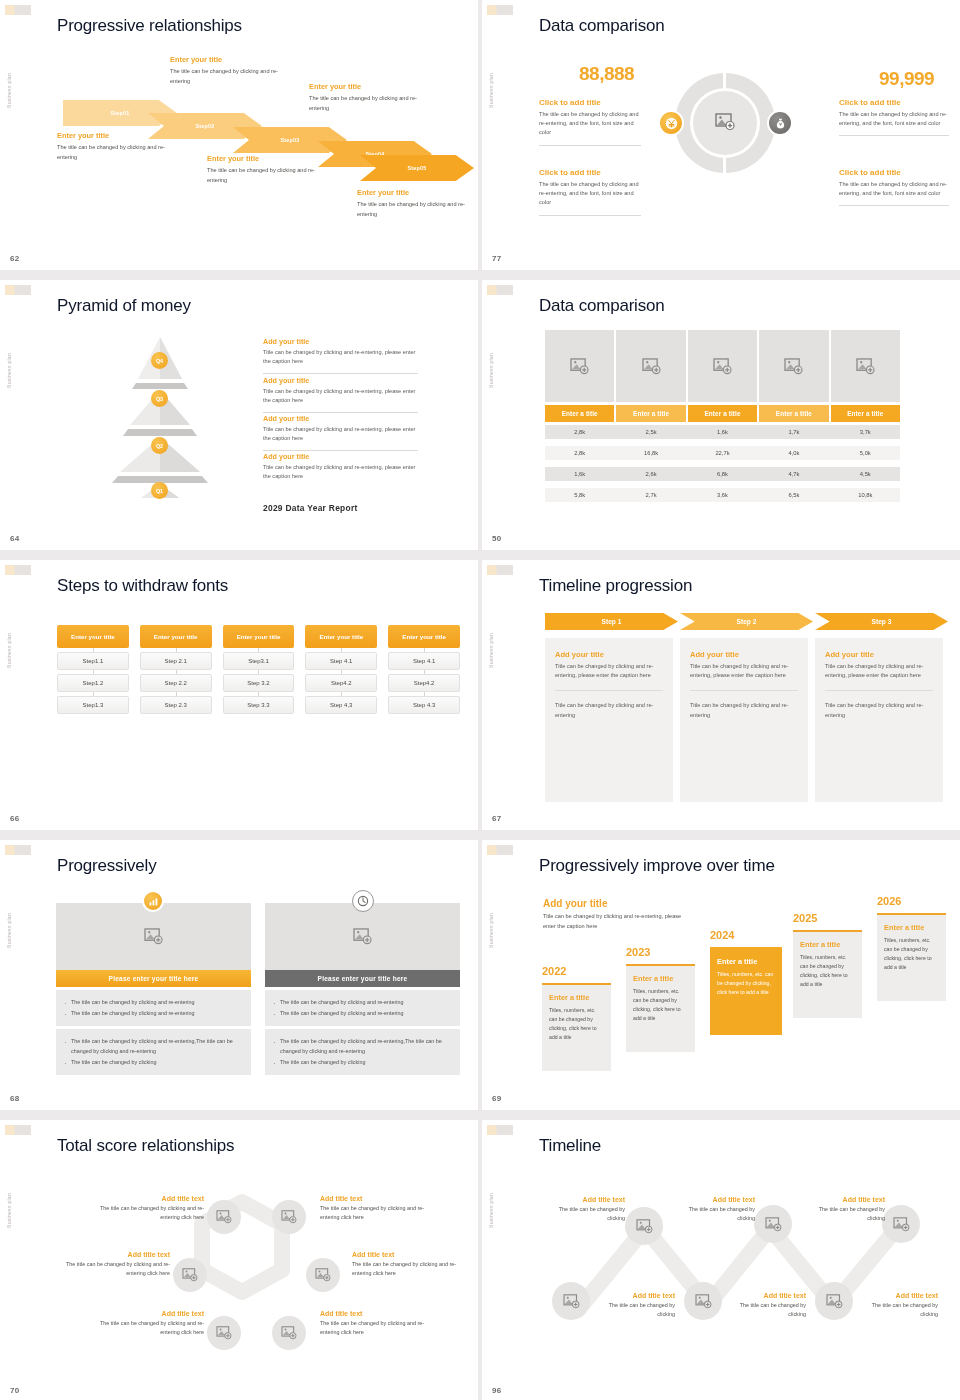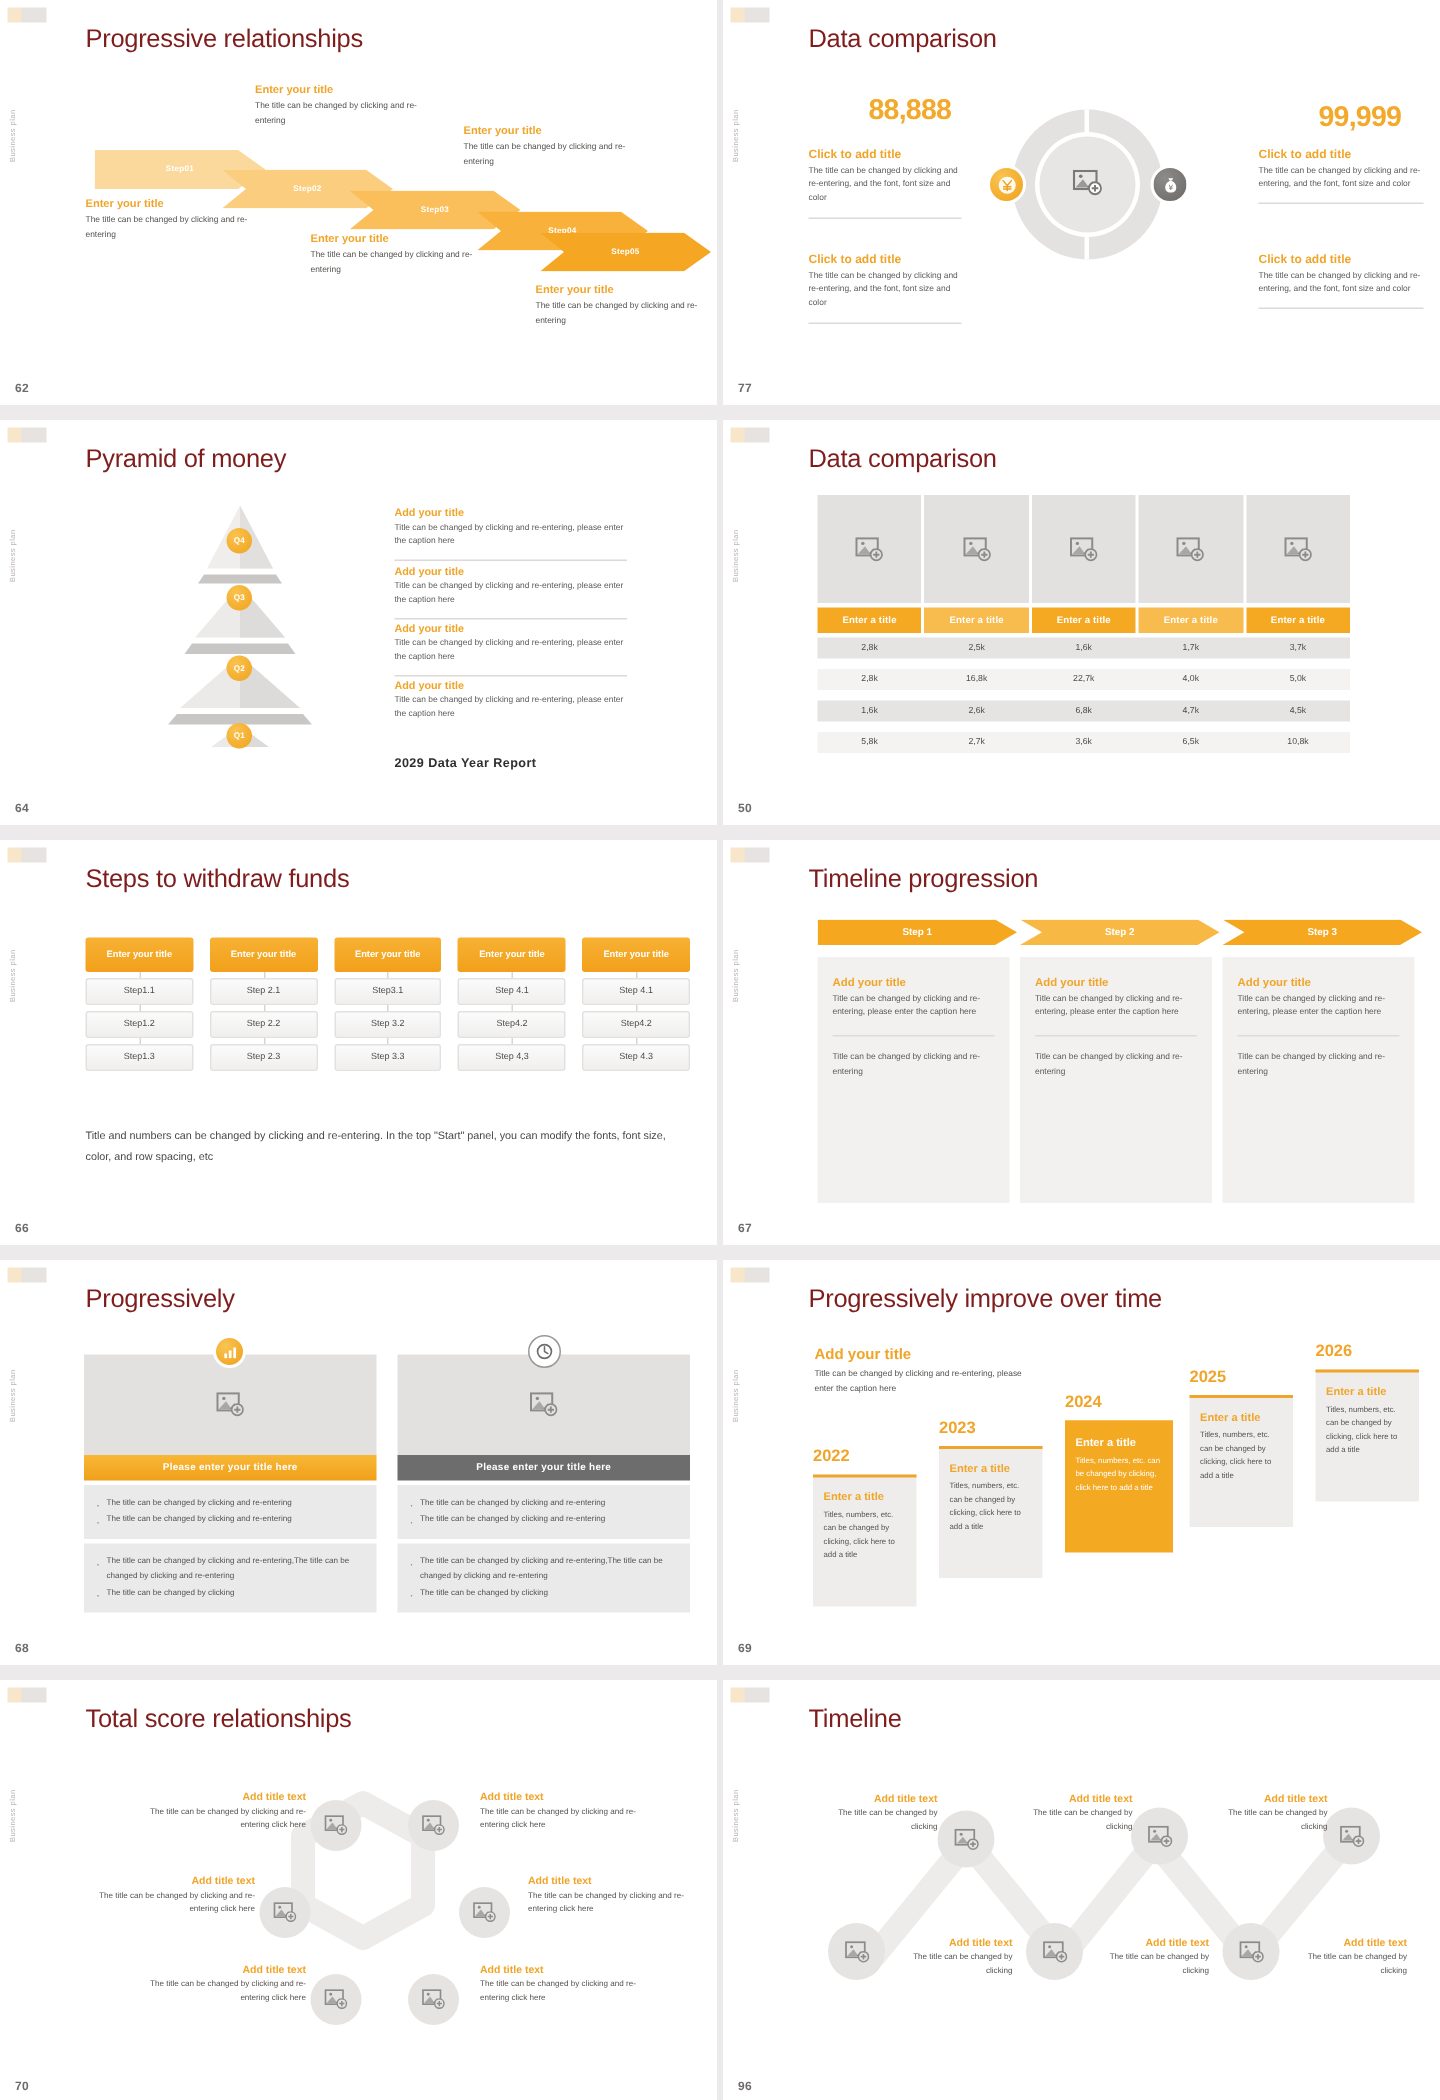--- a/index.html
+++ b/index.html
@@ -17,21 +17,21 @@
 
   .logo { position:absolute; left:5px; top:5px; width:26px; height:10px;
           background:linear-gradient(90deg,#f5deb9 0 9px,#ded9d6 10px 26px);
           opacity:.75; }
   .vlabel { position:absolute; left:6px; top:108px; font-size:5px; color:#b9b4b2;
             letter-spacing:.3px; transform:rotate(-90deg); transform-origin:left top;
             white-space:nowrap; }
   .pnum { position:absolute; left:10px; bottom:7px; font-size:8px; color:#6d6a69;
           font-weight:700; letter-spacing:.3px; }
   .stitle { position:absolute; left:57px; top:16px; font-size:17px; font-weight:400;
-            color:#7f1d1d; letter-spacing:-.2px; }
+            color:#0f172a; letter-spacing:-.2px; }
   .body-s { font-size:5.6px; line-height:1.65; color:#5d5b5a; }
   .ttl-s { font-size:7.2px; font-weight:700; color:#f0a52a; }
   .arrow { position:absolute; height:26px; display:block; }
   .arrow span { position:absolute; left:50%; top:50%; transform:translate(-50%,-50%);
                 color:#fff; font-size:5.4px; font-weight:700; letter-spacing:.2px;
                 white-space:nowrap; }
   .blk { position:absolute; width:120px; }
   .blk .h { font-size:7.4px; font-weight:700; color:#f0a52a; margin-bottom:3px; }
   .blk .p { font-size:5.6px; line-height:1.75; color:#55534f; }
 
@@ -368,21 +368,21 @@
       <div class="dcell">6,5k</div>
       <div class="dcell">10,8k</div>
     </div>
 
     <div class="pnum">50</div>
   </div>
 
   <div class="slide">
     <div class="logo"></div>
     <div class="vlabel">Business plan</div>
-    <div class="stitle">Steps to withdraw funds</div>
+    <div class="stitle">Steps to withdraw fonts</div>
 
     <div style="position:absolute;left:57px;top:65px;width:403px;display:grid;grid-template-columns:repeat(5,1fr);gap:11px;">
       <div>
         <div class="sbtn">Enter your title</div>
         <div class="conn"></div>
         <div class="scell">Step1.1</div>
         <div class="conn"></div>
         <div class="scell">Step1.2</div>
         <div class="conn"></div>
         <div class="scell">Step1.3</div>
@@ -418,21 +418,20 @@
         <div class="sbtn">Enter your title</div>
         <div class="conn"></div>
         <div class="scell">Step 4.1</div>
         <div class="conn"></div>
         <div class="scell">Step4.2</div>
         <div class="conn"></div>
         <div class="scell">Step 4.3</div>
       </div>
     </div>
 
-    <div style="position:absolute;left:57px;top:190px;width:403px;font-size:7.2px;line-height:2;color:#4b4947;">Title and numbers can be changed by clicking and re-entering. In the top "Start" panel, you can modify the fonts, font size, color, and row spacing, etc</div>
 
     <div class="pnum">66</div>
   </div>
 
   <div class="slide">
     <div class="logo"></div>
     <div class="vlabel">Business plan</div>
     <div class="stitle">Timeline progression</div>
 
     <div class="chev" style="position:absolute;left:63px;top:53px;width:133px;background:#f5a71f;

